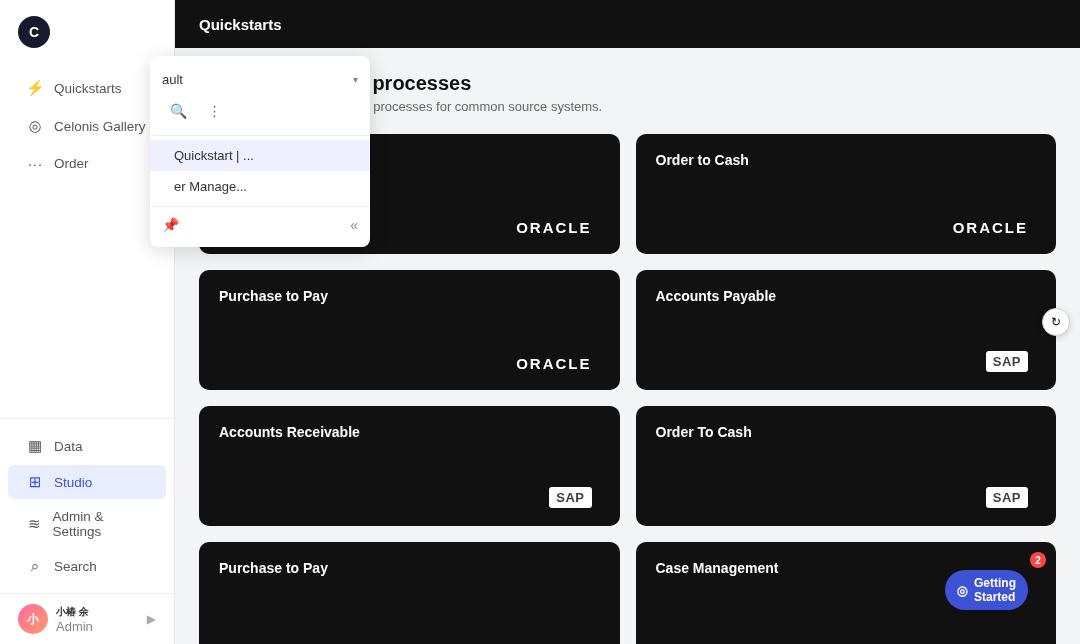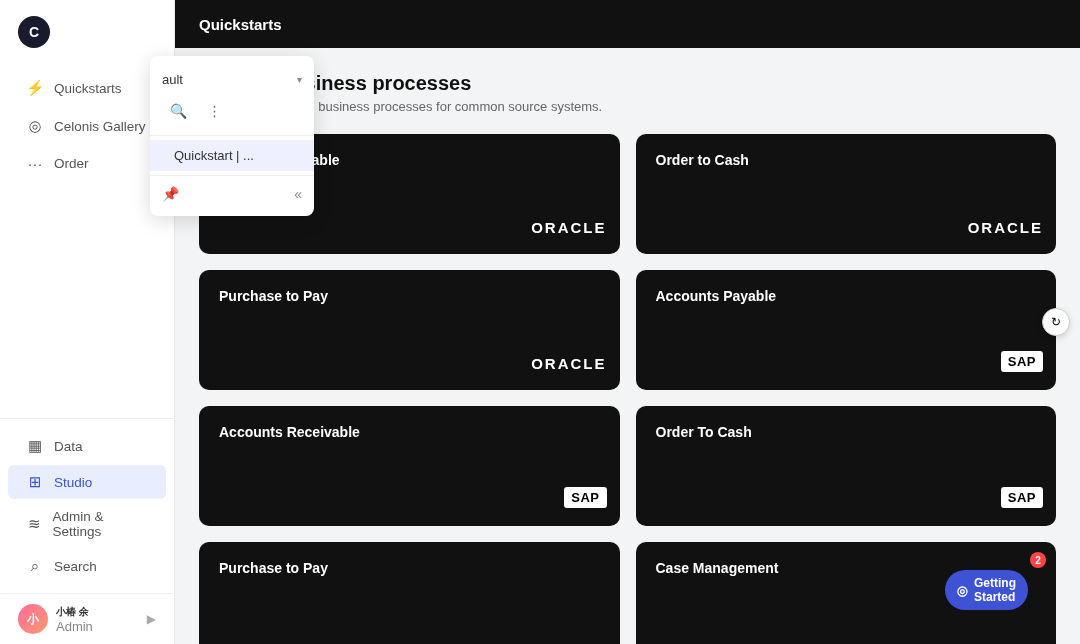--- a/index.html
+++ b/index.html
@@ -67,21 +67,21 @@
     }
     .user-info { flex: 1; }
     .user-name { font-size: 10px; font-weight: 600; color: #333; }
     .user-role { font-size: 13px; color: #888; }
 
     
     .dropdown-panel {
       position: absolute;
       left: 150px;
       top: 56px;
-      width: 164px;
+      width: 220px;
       background: white;
       border-radius: 8px;
       box-shadow: 0 4px 20px rgba(0,0,0,0.15);
       z-index: 100;
       padding: 8px 0;
     }
     .dropdown-header {
       display: flex; align-items: center; justify-content: space-between;
       padding: 8px 12px;
       font-size: 13px; color: #333;
@@ -140,21 +140,21 @@
       font-size: 13px; color: #666; margin-bottom: 20px;
     }
     .cards-grid {
       display: grid;
       grid-template-columns: 1fr 1fr;
       gap: 16px;
     }
     .qs-card {
       background: #111;
       border-radius: 10px;
-      padding: 18px 13px 18px 20px;
+      padding: 18px 28px 18px 20px;
       min-height: 120px;
       display: flex;
       flex-direction: column;
       justify-content: space-between;
       cursor: pointer;
       position: relative;
       overflow: hidden;
     }
     .qs-card-title {
       font-size: 14px; font-weight: 600; color: white;
@@ -165,21 +165,21 @@
     }
 
     
     .oracle-logo {
       color: white; font-size: 15px; font-weight: 700; letter-spacing: 2px;
       font-family: 'Arial', sans-serif;
     }
 
     
     .sap-logo {
-      background: white; color: #000000;
+      background: white; color: #404040;
       font-size: 13px; font-weight: 900;
       padding: 3px 7px; border-radius: 3px;
       letter-spacing: 0.5px;
     }
 
     
     .getting-started-badge {
       display: flex; align-items: center; gap: 6px;
       background: #3d52d5;
       color: white; font-size: 12px; font-weight: 600;
@@ -270,20 +270,23 @@
       <span class="chevron">▾</span>
     </div>
     <div class="dropdown-actions">
       <button class="dropdown-action-btn">🔍</button>
       <button class="dropdown-action-btn">⋮</button>
     </div>
     <div class="dropdown-divider"></div>
     <div class="dropdown-link selected">
       <span>Quickstart | ...</span>
     </div>
+    <div class="dropdown-link">
+      <span>er Manage...</span>
+    </div>
     <div class="dropdown-divider"></div>
     <div class="dropdown-footer">
       <span class="pin-icon">📌</span>
       <span class="collapse-icon">«</span>
     </div>
   </div>
 </div>
 
 <div class="main-content">
   <div class="topbar">

